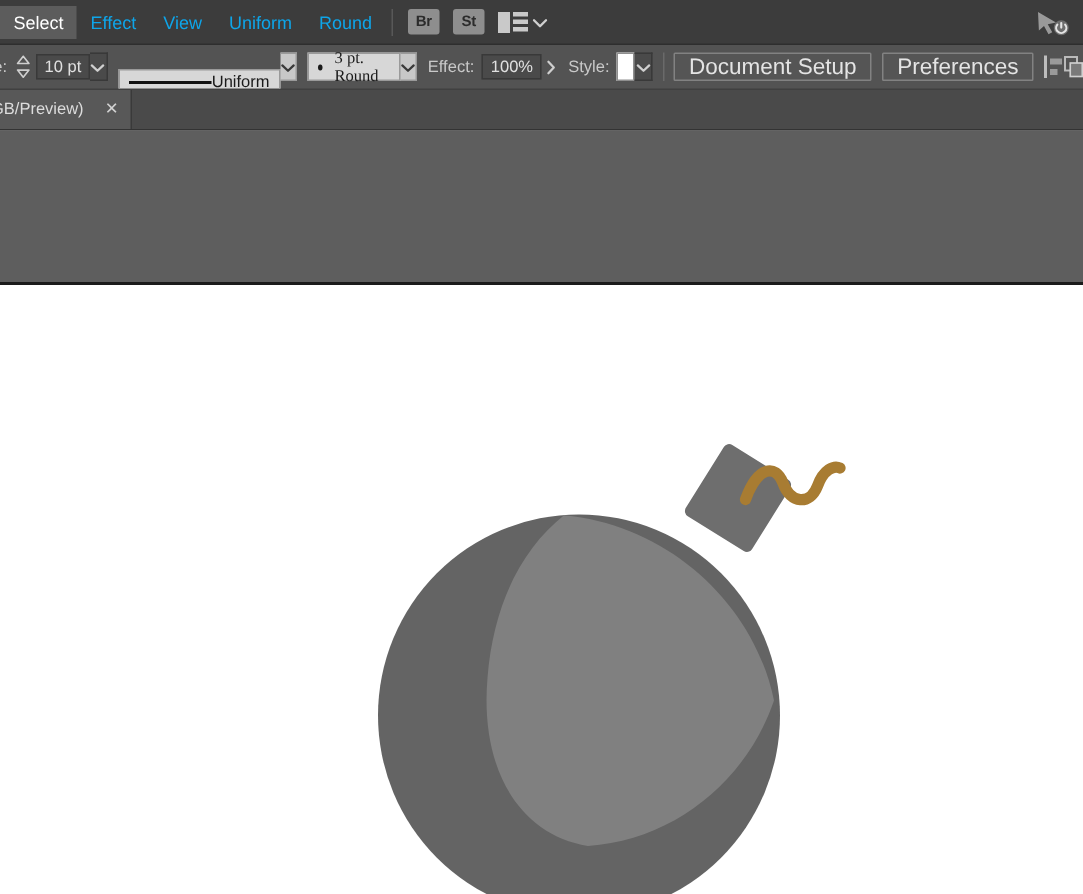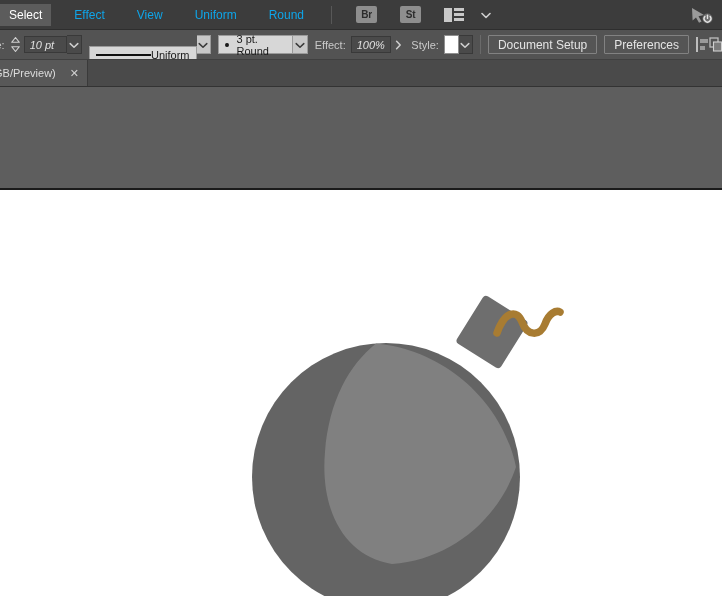--- a/index.html
+++ b/index.html
@@ -28,21 +28,20 @@
 
   
   .menubar {
     height: 29px;
     background: #3c3c3c;
     display: flex;
     align-items: center;
     flex: 0 0 auto;
     border-bottom: 1px solid #2e2e2e;
     position: relative;
-    gap: 14px;
   }
   .menu-item {
     padding: 4px 9px;
     font-size: 12px;
     color: #0ea5e9;
     line-height: 14px;
     white-space: nowrap;
     cursor: default;
   }
   .menu-item.active {
@@ -125,21 +124,20 @@
     border: 1px solid #393939;
     height: 17px;
     display: flex;
     align-items: center;
     color: #e0e0e0;
     font-size: 11px;
     padding: 0 5px;
     box-sizing: border-box;
     white-space: nowrap;
     cursor: text;
-    font-style: italic;
   }
   .field.w-num { width: 56px; }
   .field.w-op  { width: 42px; }
 
   .dd-arrow {
     width: 20px;
     height: 19px;
     background: #4a4a4a;
     border: 1px solid #393939;
     border-left: none;
@@ -156,21 +154,21 @@
     border: 1px solid #9a9a9a;
     display: flex;
     align-items: center;
     box-sizing: border-box;
     color: #1a1a1a;
     font-size: 11px;
     padding: 0 6px;
     cursor: default;
   }
   .combo-light.w-profile { width: 108px; justify-content: space-between; margin-top: 21px; }
-  .combo-light.w-brush   { width: 100px; justify-content: flex-start; gap: 8px; }
+  .combo-light.w-brush   { width: 100px; justify-content: flex-start; gap: 8px; font-family: Liberation Serif, serif; }
 
   .dd-arrow-light {
     width: 20px;
     height: 19px;
     background: #c8c8c8;
     border: 1px solid #9a9a9a;
     border-left: none;
     display: flex;
     align-items: center;
     justify-content: center;
@@ -210,21 +208,21 @@
     border: 1px solid #8f8f8f;
     box-sizing: border-box;
     cursor: default;
   }
 
   .btn {
     height: 19px;
     border: 1px solid #828282;
     background: #555555;
     color: #e4e4e4;
-    font-size: 12px;
+    font-size: 15px;
     display: flex;
     align-items: center;
     justify-content: center;
     padding: 0 9px;
     box-sizing: border-box;
     border-radius: 1px;
     white-space: nowrap;
     cursor: default;
   }
 

